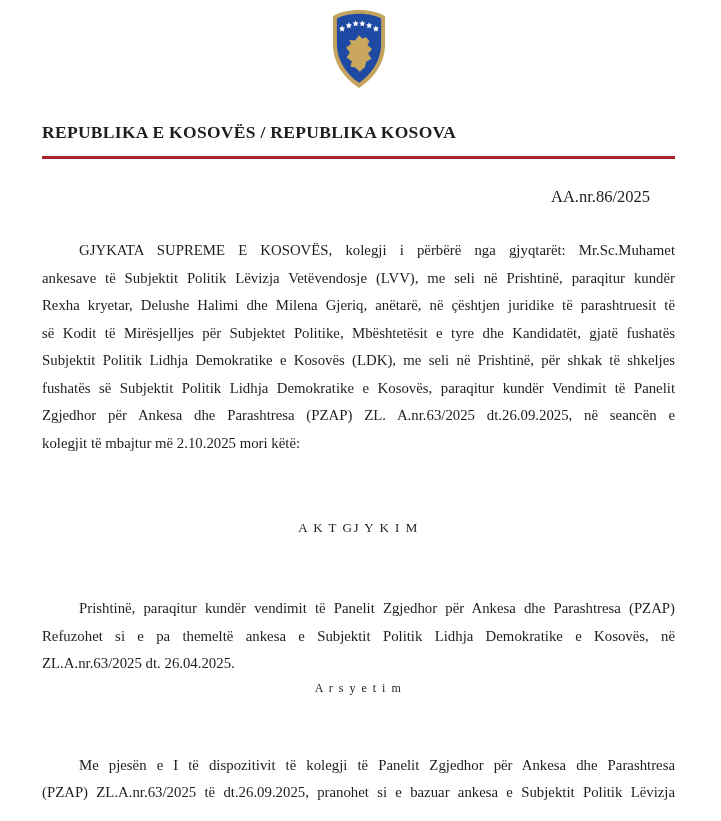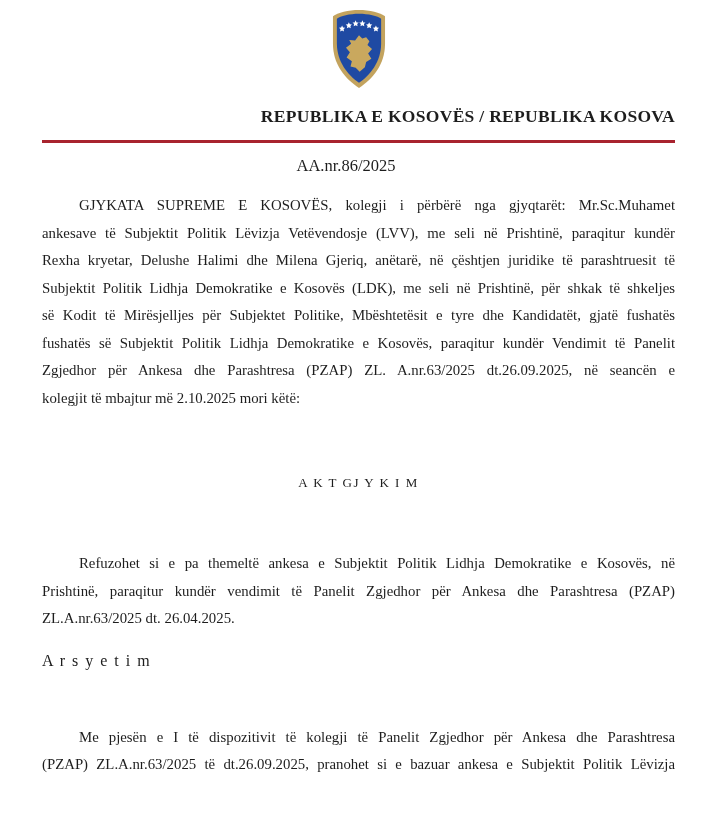--- a/index.html
+++ b/index.html
@@ -12,64 +12,64 @@
   }
   .page { padding: 8px 46px 0 42px; }
 
   .emblem-wrap {
     height: 82px;
     display: flex; justify-content: center; align-items: flex-start;
   }
   .emblem-wrap svg { width: 66px; height: 82px; display: block; }
 
   .doc-title {
-    margin-top: 16px;
-    text-align: right;
+    margin-top: 32px;
+    text-align: left;
     font-weight: bold;
     font-size: 17.5px;
     line-height: 21px;
     letter-spacing: 0.3px;
   }
 
   .header-rule {
     margin-top: 13px;
     height: 3px;
     background: #a8232e;
     border: none;
   }
 
   .case-number {
-    margin-top: 12px;
-    text-align: center;
+    margin-top: 27px;
+    text-align: right;
     padding-right: 25px;
     font-size: 16.5px;
     line-height: 21px;
   }
 
   .para { margin: 0; }
   .para .line {
     font-size: 14.8px;
     line-height: 27.5px;
     text-align: justify;
     text-align-last: justify;
     overflow: hidden;
     max-height: 27.5px;
   }
   .para .line:first-child { padding-left: 37px; }
   .para.end-left .line:last-child { text-align-last: left; }
 
-  .para-intro     { margin-top: 16px; }
+  .para-intro     { margin-top: 30px; }
   .heading-akt    {
     margin-top: 60px; text-align: center;
     font-size: 13px; line-height: 22px; letter-spacing: 1.5px;
   }
   .para-ruling    { margin-top: 56px; }
   .heading-ars    {
-    margin-top: 17px; text-align: left;
-    font-size: 16px; line-height: 21px; letter-spacing: 1.5px;
+    text-align: center;
+    font-size: 12px; line-height: 21px; letter-spacing: 1.5px;
   }
   .para-reasoning { margin-top: 53px; }
 </style>
 </head>
 <body>
 
 <div class="page">
 
   <div class="emblem-wrap">
     <svg viewBox="0 0 100 126" xmlns="http://www.w3.org/2000/svg" aria-hidden="true">
@@ -90,32 +90,32 @@
   <div class="doc-title">REPUBLIKA E KOSOVËS / REPUBLIKA KOSOVA</div>
 
   <div class="header-rule"></div>
 
   <div class="case-number">AA.nr.86/2025</div>
 
   <div class="para para-intro end-left">
       <div class="line">GJYKATA SUPREME E KOSOVËS, kolegji i përbërë  nga gjyqtarët: Mr.Sc.Muhamet</div>
       <div class="line">ankesave  të Subjektit Politik Lëvizja Vetëvendosje  (LVV), me seli në Prishtinë, paraqitur kundër</div>
       <div class="line">Rexha kryetar, Delushe Halimi dhe Milena Gjeriq, anëtarë, në çështjen juridike të parashtruesit të</div>
+      <div class="line">së Kodit të Mirësjelljes për Subjektet Politike, Mbështetësit e tyre dhe Kandidatët, gjatë fushatës</div>
       <div class="line">Subjektit Politik  Lidhja Demokratike e Kosovës (LDK), me seli në Prishtinë,  për shkak të shkeljes</div>
-      <div class="line">së Kodit të Mirësjelljes për Subjektet Politike, Mbështetësit e tyre dhe Kandidatët, gjatë fushatës</div>
       <div class="line">fushatës së Subjektit Politik Lidhja Demokratike e Kosovës, paraqitur kundër Vendimit të Panelit</div>
       <div class="line">Zgjedhor për Ankesa dhe Parashtresa (PZAP) ZL. A.nr.63/2025 dt.26.09.2025, në seancën e</div>
       <div class="line">kolegjit të mbajtur më 2.10.2025 mori  këtë:</div>
     </div>
 
   <div class="heading-akt">A K T GJ Y K I M</div>
 
   <div class="para para-ruling end-left">
+      <div class="line">Prishtinë, paraqitur kundër vendimit të Panelit Zgjedhor për Ankesa  dhe Parashtresa (PZAP)</div>
       <div class="line">Refuzohet si e pa themeltë ankesa  e Subjektit Politik Lidhja Demokratike e Kosovës, në</div>
-      <div class="line">Prishtinë, paraqitur kundër vendimit të Panelit Zgjedhor për Ankesa  dhe Parashtresa (PZAP)</div>
       <div class="line">ZL.A.nr.63/2025 dt. 26.04.2025.</div>
     </div>
 
   <div class="heading-ars">A r s y e t i m</div>
 
   <div class="para para-reasoning">
       <div class="line">Me pjesën e I të dispozitivit të kolegji të Panelit Zgjedhor për Ankesa  dhe Parashtresa</div>
       <div class="line">(PZAP) ZL.A.nr.63/2025 të dt.26.09.2025, pranohet si e bazuar ankesa e Subjektit Politik Lëvizja</div>
     </div>
 

